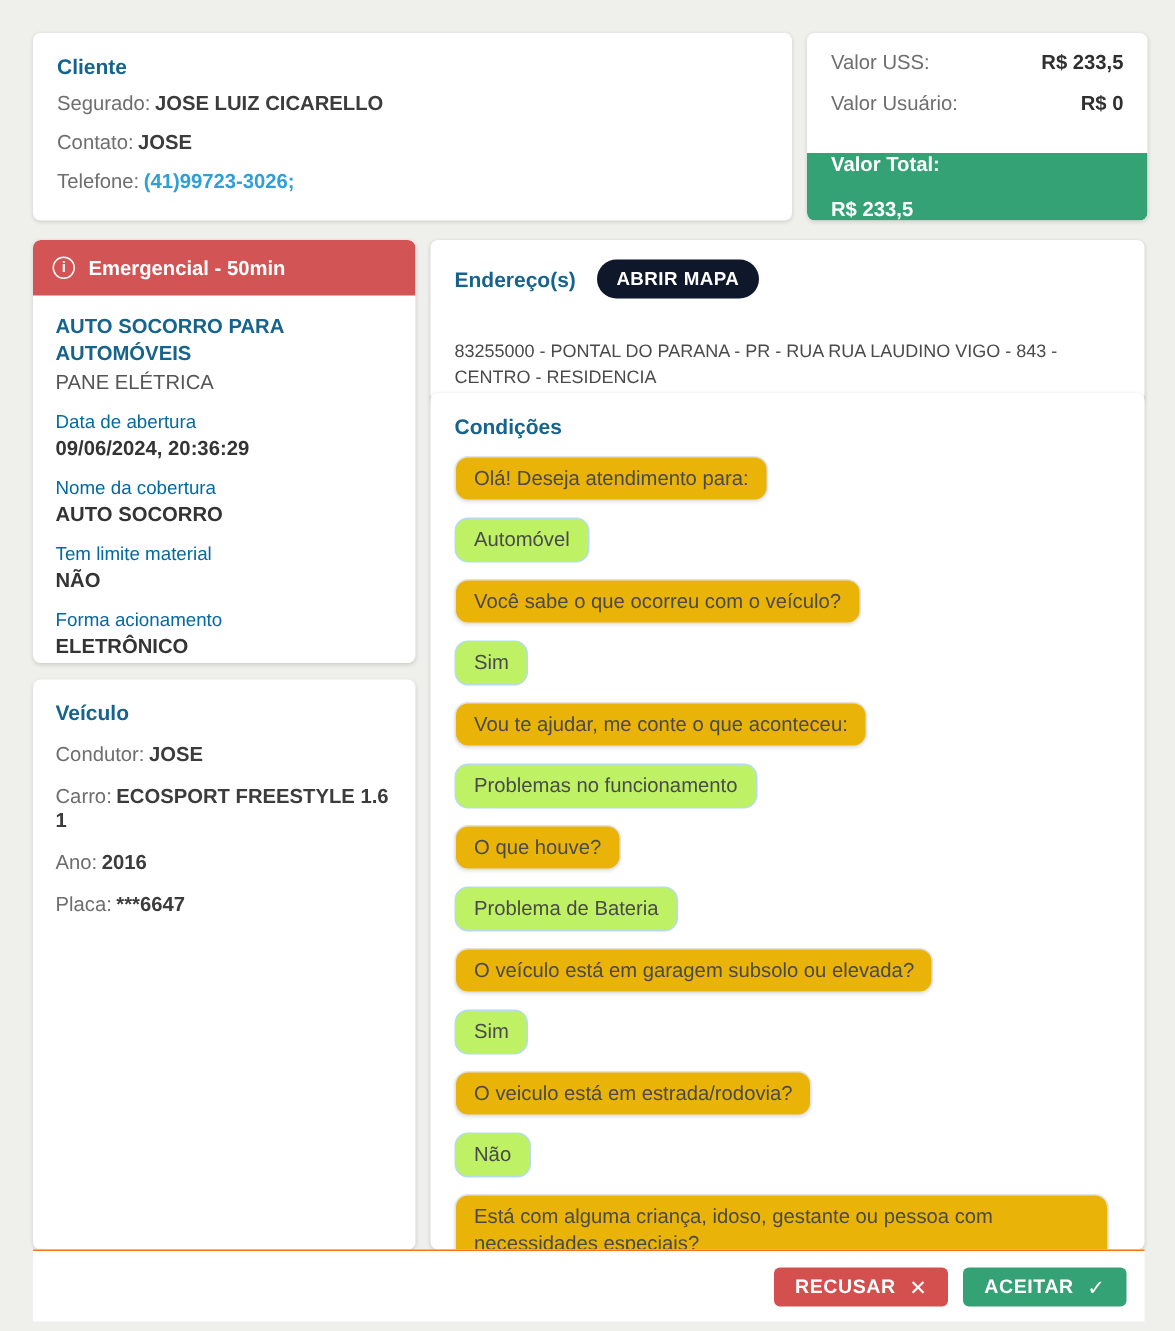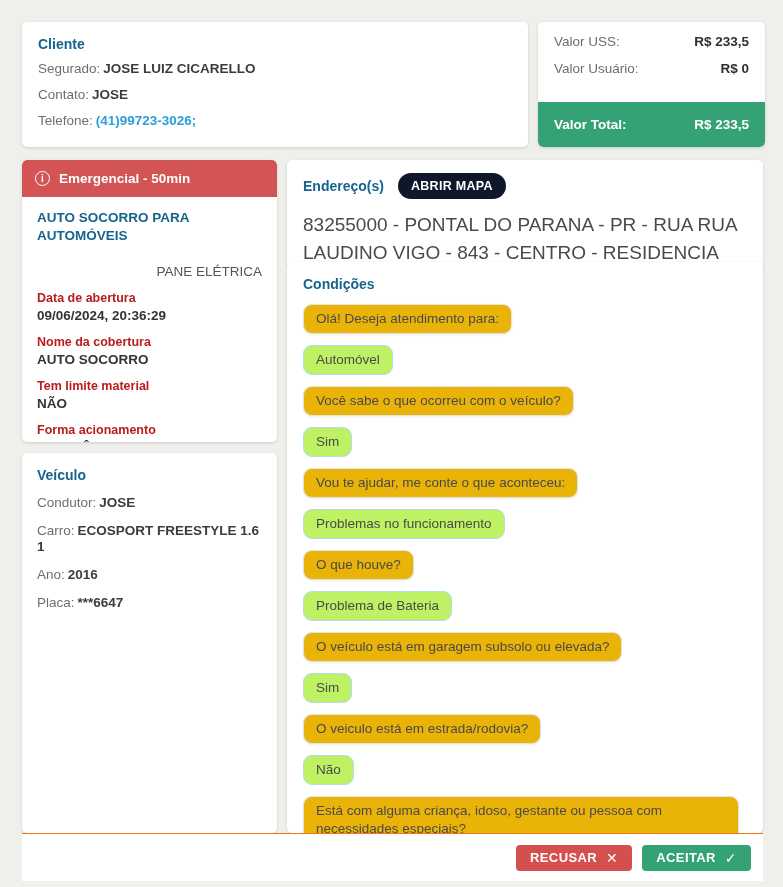--- a/index.html
+++ b/index.html
@@ -32,60 +32,61 @@
   .fvalue.link { color: #2d9fd9; font-weight: 600; cursor: pointer; }
 
   
   .values-card { left: 538px; top: 22px; width: 227px; height: 125px; overflow: hidden; }
   .vrow { display: flex; justify-content: space-between; padding: 12px 16px 0 16px; font-size: 13.5px; }
   .vrow .flabel { color: #6e6e6e; }
   .vrow .fvalue { font-weight: bold; color: #2f2f2f; }
   .vtotal {
     position: absolute; left: 0; right: 0; bottom: 0;
     background: #35a276; color: #fff;
-    display: flex; justify-content: space-between; align-items: center;
+    display: flex; justify-content: space-between; align-items: flex-start;
     padding: 0 16px; height: 45px;
     font-size: 13.5px; font-weight: bold;
     border-radius: 0 0 5px 5px;
+    flex-direction: column;
   }
 
   
   .service-card { left: 22px; top: 160px; width: 255px; height: 282px; overflow: hidden; }
   .banner {
     background: #d25454; color: #fff;
     display: flex; align-items: center; gap: 9px;
     padding: 0 13px; height: 37px;
     font-size: 13.5px; font-weight: bold;
     border-radius: 5px 5px 0 0;
   }
   .info-icon {
     width: 15px; height: 15px; border: 1.5px solid #fff; border-radius: 50%;
     display: flex; align-items: center; justify-content: center;
     font-size: 10px; font-weight: bold; flex: 0 0 auto;
   }
   .service-body { padding: 12px 15px; }
   .service-name { color: #16648e; font-weight: bold; font-size: 13.5px; line-height: 1.3; }
-  .service-sub { color: #555; font-size: 13.5px; margin-top: 20px; text-align: right; }
+  .service-sub { color: #555; font-size: 13.5px; margin-top: 3px; }
   .svc-field { margin-top: 12px; }
-  .svc-label { color: #b91c1c; font-size: 12.5px; font-weight: bold; }
+  .svc-label { color: #0369a1; font-size: 12.5px; }
   .svc-value { color: #343434; font-weight: bold; font-size: 13.5px; margin-top: 3px; }
 
   
   .vehicle-card { left: 22px; top: 453px; width: 255px; height: 380px; padding: 14px 15px; }
   .vehicle-card .field-row { margin-top: 12px; margin-bottom: 0; }
 
   
   .address-card { left: 287px; top: 160px; width: 476px; height: 108px; padding: 13px 16px; }
   .addr-head { display: flex; align-items: center; gap: 14px; }
   .map-btn {
     background: #0f172a; color: #fff; border: none;
     font-family: inherit; font-weight: bold; font-size: 12.5px;
     padding: 6px 13px; border-radius: 14px; letter-spacing: .3px; cursor: pointer;
   }
-  .addr-text { font-size: 19px; color: #4a4a4a; margin-top: 12px; line-height: 1.45; }
+  .addr-text { font-size: 12px; color: #4a4a4a; margin-top: 27px; line-height: 1.45; }
 
   
   .conditions-card { left: 287px; top: 262px; width: 476px; height: 571px; padding: 14px 16px; overflow: hidden; }
   .msg { margin-top: 11px; }
   .msg:first-of-type { margin-top: 12px; }
   .bubble {
     display: inline-block; max-width: 436px;
     padding: 5px 12px; border-radius: 9px;
     font-size: 13.5px; line-height: 18px; color: #4a4a4a;
   }

